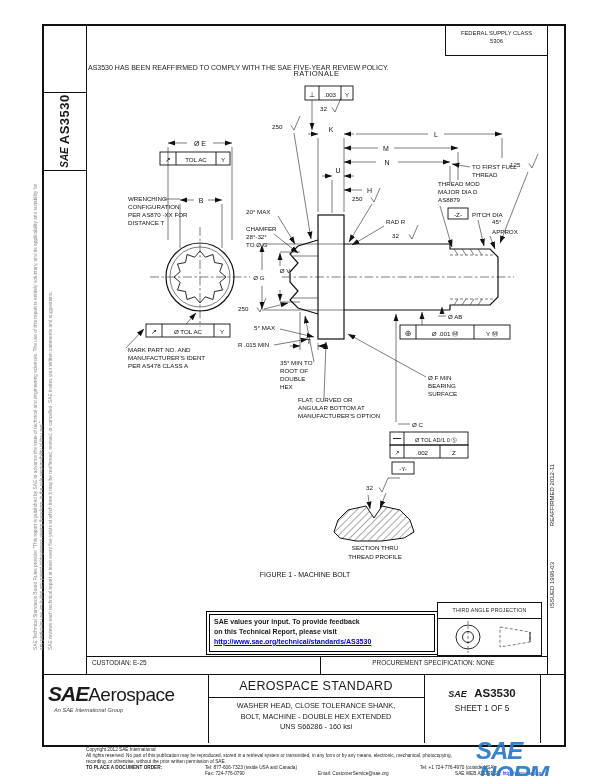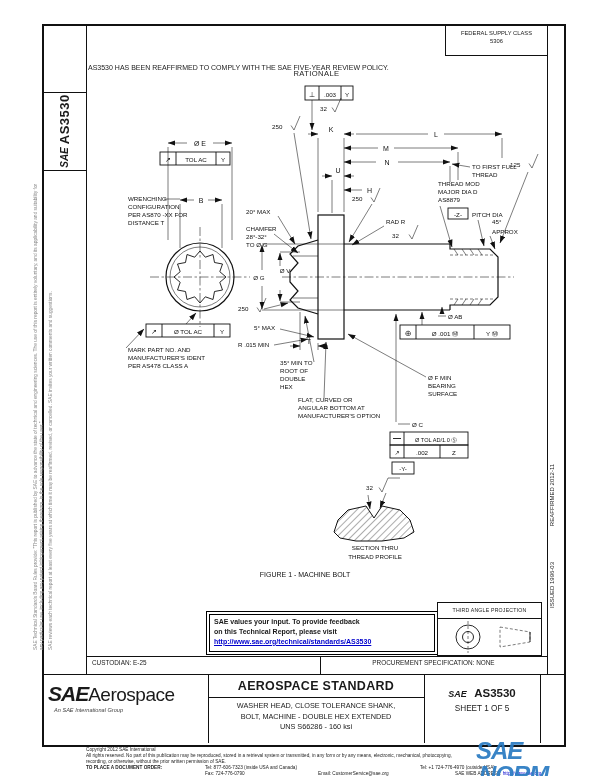--- a/index.html
+++ b/index.html
@@ -389,21 +389,21 @@
 <div class="vline" style="left:208px;top:674px;height:69px;"></div>
 <div class="vline" style="left:424px;top:674px;height:69px;"></div>
 <div class="vline" style="left:540px;top:674px;height:69px;"></div>
 <div class="hline" style="left:208px;top:697px;width:216px;"></div>
 
 <div class="abs" style="left:48px;top:682px;">
   <span style="font-size:21px;font-weight:900;font-style:italic;letter-spacing:-1px;">SAE</span><span style="font-size:19px;letter-spacing:-.5px;">Aerospace</span>
   <div style="font-size:5.6px;font-style:italic;color:#444;margin:1px 0 0 6px;">An SAE International Group</div>
 </div>
 
-<div class="abs ctr" style="left:208px;top:679px;width:216px;font-size:12.5px;font-weight:bold;letter-spacing:.3px;">AEROSPACE STANDARD</div>
+<div class="abs ctr" style="left:208px;top:679px;width:216px;font-size:12.5px;font-weight:normal;letter-spacing:.3px;">AEROSPACE STANDARD</div>
 <div class="abs ctr" style="left:208px;top:701px;width:216px;font-size:7.3px;line-height:1.45;">
   <div>WASHER HEAD, CLOSE TOLERANCE SHANK,</div>
   <div>BOLT, MACHINE - DOUBLE HEX EXTENDED</div>
   <div>UNS S66286 - 160 ksi</div>
 </div>
 
 <div class="abs ctr" style="left:424px;top:683px;width:116px;">
   <span style="font-size:9px;font-weight:900;font-style:italic;">SAE</span>
   <span style="font-size:11.5px;font-weight:bold;margin-left:3px;">AS3530</span>
 </div>

